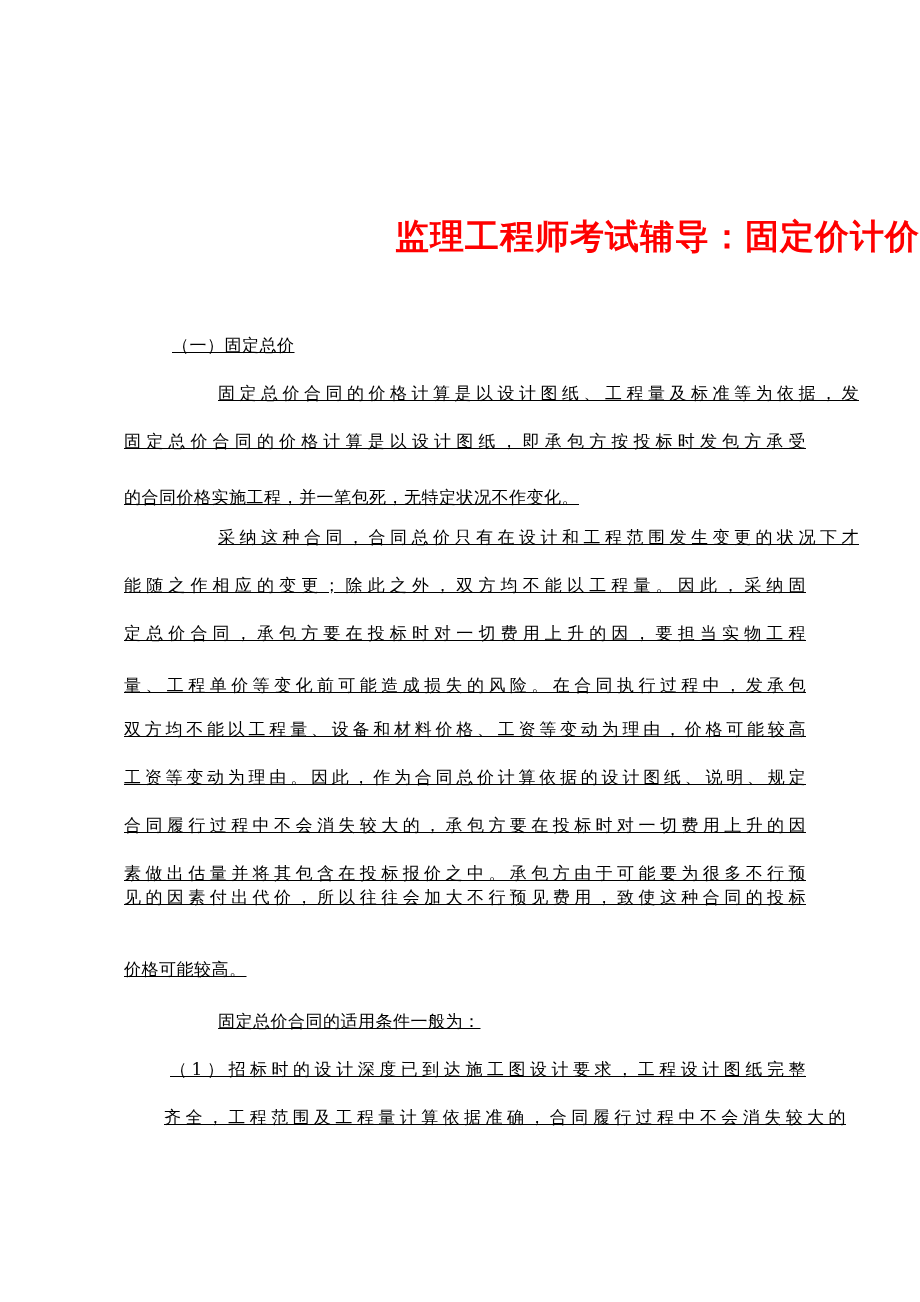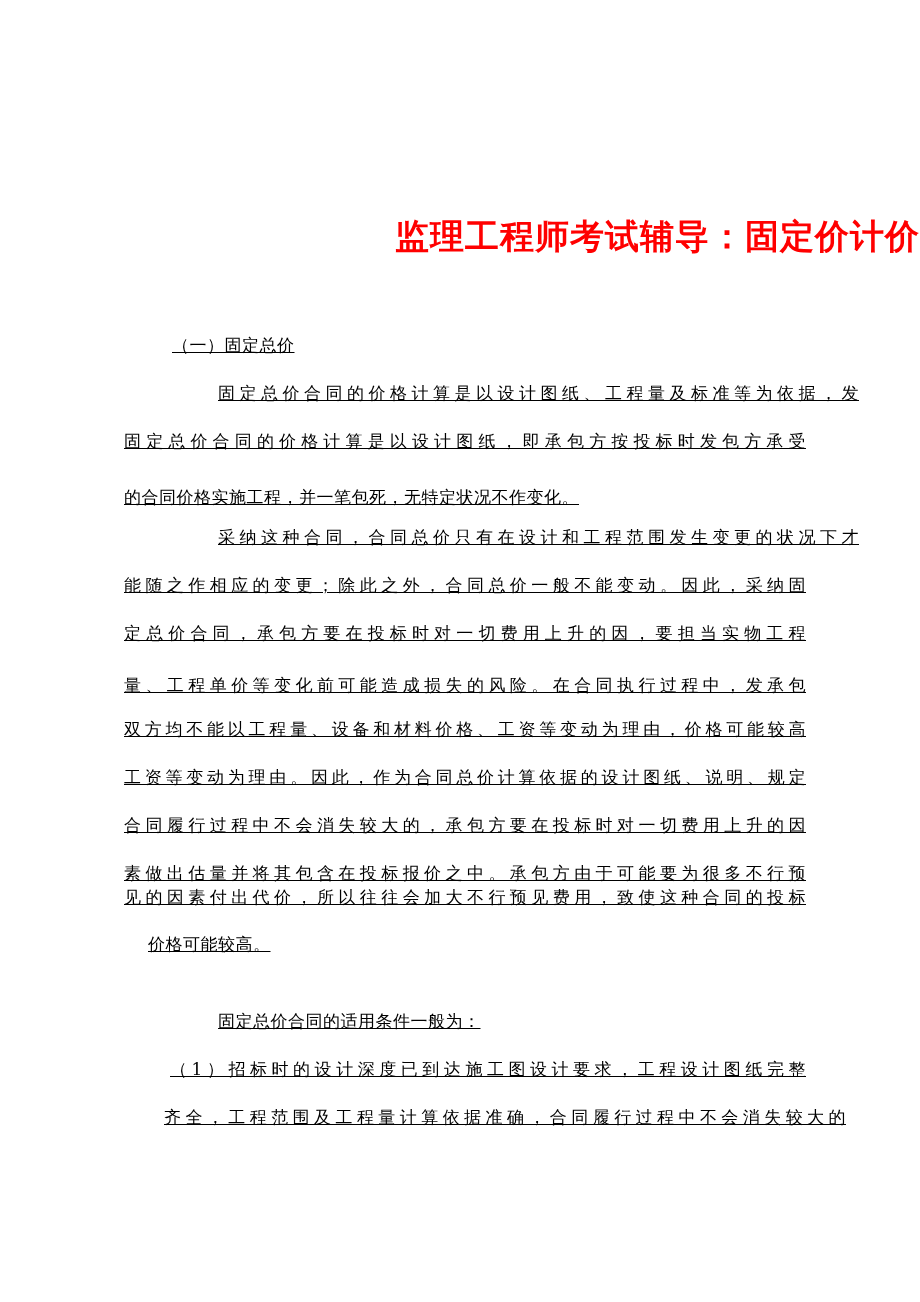--- a/index.html
+++ b/index.html
@@ -21,27 +21,27 @@
 <div class="page">
   <div class="title">监理工程师考试辅导：固定价计价</div>
 
   <div class="line heading" style="top:332px;">（一）固定总价</div>
 
   <div class="line indent" style="top:380px;">固定总价合同的价格计算是以设计图纸、工程量及标准等为依据，发</div>
   <div class="line" style="top:428px;">固定总价合同的价格计算是以设计图纸，即承包方按投标时发包方承受</div>
   <div class="line last" style="top:476px;margin-top:8px;">的合同价格实施工程，并一笔包死，无特定状况不作变化。</div>
 
   <div class="line indent" style="top:524px;">采纳这种合同，合同总价只有在设计和工程范围发生变更的状况下才</div>
-  <div class="line" style="top:572px;">能随之作相应的变更；除此之外，合同总价一般不能变动。因此，采纳固</div>
+  <div class="line" style="top:572px;">能随之作相应的变更；除此之外，双方均不能以工程量。因此，采纳固</div>
   <div class="line" style="top:620px;">定总价合同，承包方要在投标时对一切费用上升的因，要担当实物工程</div>
   <div class="line" style="top:672px;">量、工程单价等变化前可能造成损失的风险。在合同执行过程中，发承包</div>
   <div class="line" style="top:716px;">双方均不能以工程量、设备和材料价格、工资等变动为理由，价格可能较高</div>
   <div class="line" style="top:764px;">工资等变动为理由。因此，作为合同总价计算依据的设计图纸、说明、规定</div>
   <div class="line" style="top:812px;">合同履行过程中不会消失较大的，承包方要在投标时对一切费用上升的因</div>
   <div class="line" style="top:860px;">素做出估量并将其包含在投标报价之中。承包方由于可能要为很多不行预</div>
   <div class="line" style="top:884px;">见的因素付出代价，所以往往会加大不行预见费用，致使这种合同的投标</div>
-  <div class="line last" style="top:931px;margin-left:24px;">价格可能较高。</div>
+  <div class="line last" style="top:956px;">价格可能较高。</div>
 
   <div class="line indent last" style="top:1008px;">固定总价合同的适用条件一般为：</div>
 
   <div class="line" style="top:1056px; left:170px; width:636px;">（1）招标时的设计深度已到达施工图设计要求，工程设计图纸完整</div>
   <div class="line" style="top:1104px;margin-left:40px;">齐全，工程范围及工程量计算依据准确，合同履行过程中不会消失较大的</div>
 </div>
 
 </body></html>

